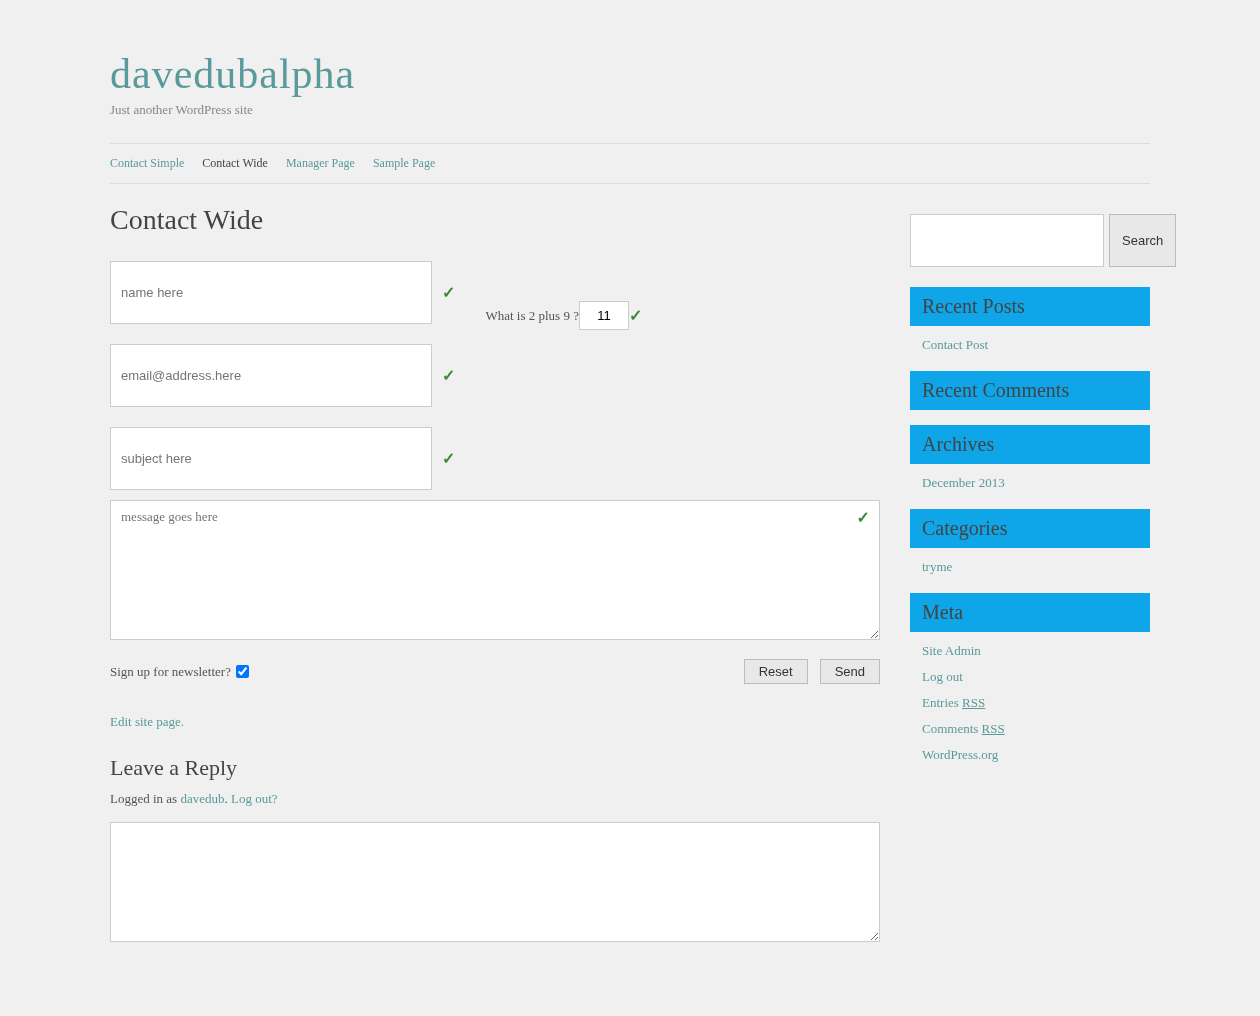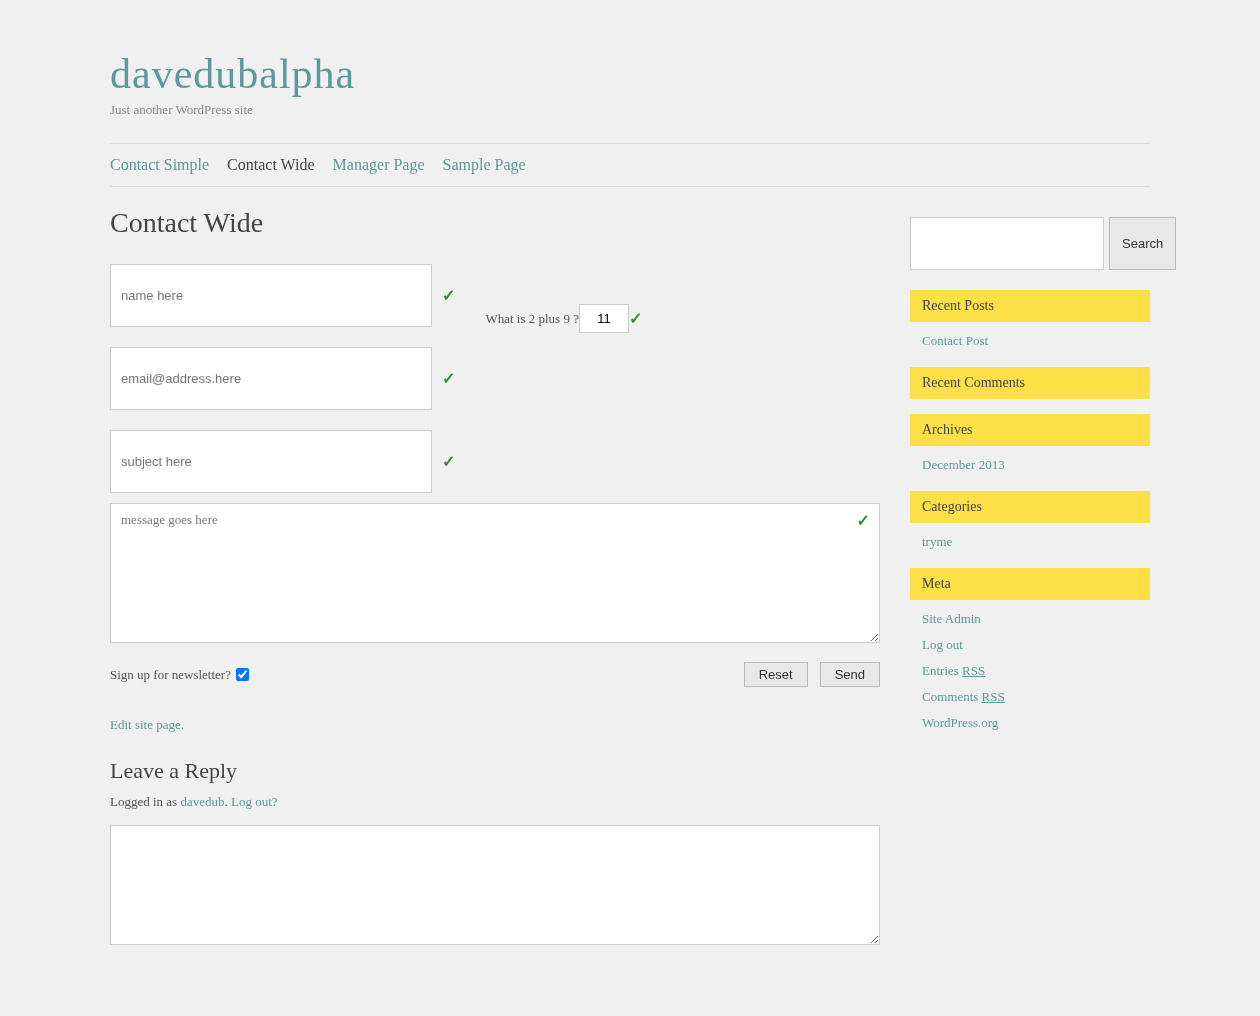--- a/index.html
+++ b/index.html
@@ -32,21 +32,21 @@
     
     .nav-bar {
       border-top: 1px solid #ddd;
       border-bottom: 1px solid #ddd;
       padding: 10px 0;
       margin: 10px 0 20px 0;
       display: flex;
       gap: 0;
     }
     .nav-item {
-      font-size: 16px;
+      font-size: 12px;
       color: #5a9a9a;
       text-decoration: none;
       padding: 2px 18px 2px 0;
       cursor: pointer;
     }
     .nav-item:first-child {
       padding-left: 0;
     }
     .nav-item.active {
       color: #444;
@@ -237,23 +237,23 @@
       font-size: 13px;
       border: 1px solid #bbb;
       background: #e8e8e8;
       cursor: pointer;
       color: #333;
     }
     .sidebar-section {
       margin-bottom: 15px;
     }
     .sidebar-heading {
-      background: #fde047;
+      background: #0ea5e9;
       padding: 8px 12px;
-      font-size: 14px;
+      font-size: 20px;
       color: #444;
       font-weight: normal;
       margin-bottom: 8px;
     }
     .sidebar-link {
       display: block;
       color: #5a9a9a;
       font-size: 13px;
       text-decoration: none;
       padding: 3px 12px;

